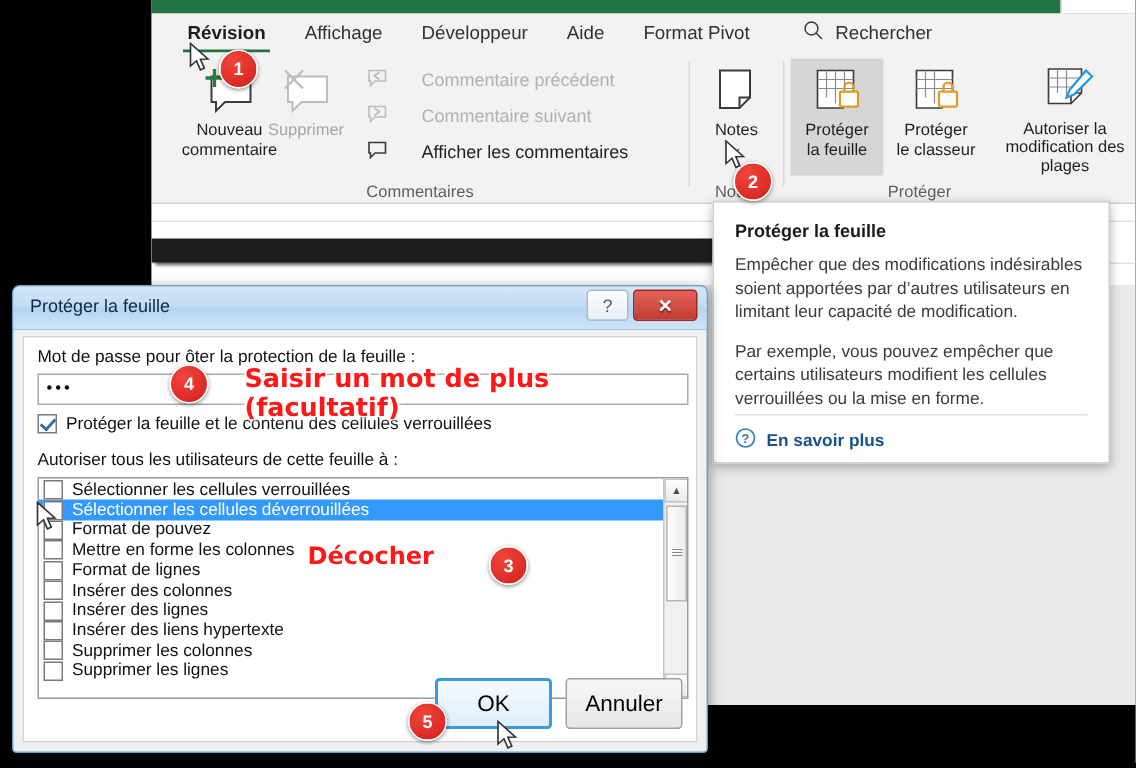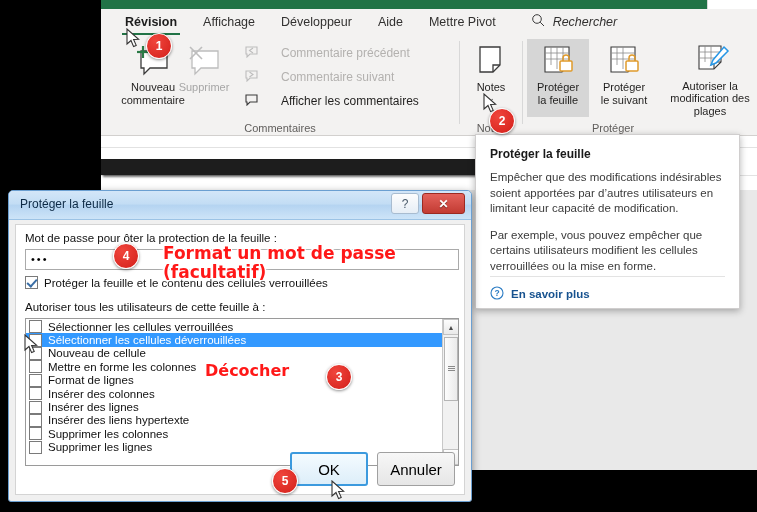--- a/index.html
+++ b/index.html
@@ -41,21 +41,21 @@
     padding:0 13px; height:26px; line-height:26px;
     white-space:nowrap; position:relative;
   }
   .rtab.active{ font-weight:bold; color:#1d1d1d; }
   .rtab.active::after{
     content:""; position:absolute; left:10px; right:10px; bottom:0;
     height:2px; background:#217346;
   }
   #search-area{ display:flex; align-items:center; margin-left:22px; gap:8px; }
   #search-area .mag{ display:block; }
-  #search-area .lbl{ font-size:12.5px; color:#323130;font-style:italic; }
+  #search-area .lbl{ font-size:12.5px; color:#323130; }
 
   
   #ribbon-body{
     position:absolute; left:0; top:35px; width:656px; height:101px;
     background:#f3f2f1;
     border-bottom:1px solid #d2d0ce;
   }
   .rgroup{ position:absolute; top:0; height:101px; }
   .rgroup .gname{
     position:absolute; bottom:2px; width:100%; text-align:center;
@@ -250,21 +250,21 @@
 
   <div id="title-strip">
     <div class="winbox"></div>
   </div>
 
   <div id="ribbon-tabs">
     <div class="rtab active">Révision</div>
     <div class="rtab">Affichage</div>
     <div class="rtab">Développeur</div>
     <div class="rtab">Aide</div>
-    <div class="rtab">Mettre Pivot</div>
+    <div class="rtab">Format Pivot</div>
     <div id="search-area">
       <span class="mag">
         <svg width="14" height="14" viewBox="0 0 14 14">
           <circle cx="6" cy="6" r="4.3" fill="none" stroke="#3a3a3a" stroke-width="1"></circle>
           <line x1="9.2" y1="9.2" x2="13" y2="13" stroke="#3a3a3a" stroke-width="1"></line>
         </svg>
       </span>
       <span class="lbl">Rechercher</span>
     </div>
   </div>
@@ -371,21 +371,21 @@
           <svg width="40" height="38" viewBox="0 0 40 38">
             <path d="M7 6 H31 V24 L24 31 H7 Z" fill="#fff" stroke="#3b3b3b" stroke-width="1.1"></path>
             <path d="M7 12 H31 M7 18 H31 M13 6 V24 M19 6 V28" stroke="#8a8a8a" stroke-width=".8"></path>
             <path d="M31 24 L24 24 L24 31" fill="none" stroke="#3b3b3b" stroke-width="1.1"></path>
             <rect x="22" y="20" width="12" height="10" rx="1" fill="#fff" stroke="#e09a2b" stroke-width="1.5"></rect>
             <path d="M25 20 v-3 a3 3 0 0 1 6 0 v3" fill="none" stroke="#e09a2b" stroke-width="1.5"></path>
           </svg>
         </span>
         <span class="cap" style="width:66px;">
           <span>Protéger</span><br>
-          <span>le suivant</span>
+          <span>le classeur</span>
         </span>
       </div>
 
       <div class="bigbtn" style="left:139px; width:96px;">
         <span class="ico">
           <svg width="44" height="38" viewBox="0 0 44 38">
             <path d="M11 6 H33 V22 L26 29 H11 Z" fill="#fff" stroke="#3b3b3b" stroke-width="1.1"></path>
             <path d="M11 12 H33 M11 18 H33 M17 6 V22 M23 6 V26" stroke="#8a8a8a" stroke-width=".8"></path>
             <path d="M33 22 L26 22 L26 29" fill="none" stroke="#3b3b3b" stroke-width="1.1"></path>
             <path d="M36 7 L40 11 L28 23 L23 25 L25 20 Z" fill="#fff" stroke="#2596e6" stroke-width="1.5"></path>
@@ -456,21 +456,21 @@
         <div class="litem">
             <span class="wcheck"></span>
             <span>Sélectionner les cellules verrouillées</span>
           </div>
         <div class="litem sel">
             <span class="wcheck"></span>
             <span>Sélectionner les cellules déverrouillées</span>
           </div>
         <div class="litem">
             <span class="wcheck"></span>
-            <span>Nouveau de cellule</span>
+            <span>Format de pouvez</span>
           </div>
         <div class="litem">
             <span class="wcheck"></span>
             <span>Mettre en forme les colonnes</span>
           </div>
         <div class="litem">
             <span class="wcheck"></span>
             <span>Format de lignes</span>
           </div>
         <div class="litem">
@@ -509,21 +509,21 @@
   </div>
 </div>
 
 <div class="badge" style="left:146px; top:33px;">1</div>
 <div class="badge" style="left:489px; top:108px;">2</div>
 <div class="badge" style="left:326px; top:364px;">3</div>
 <div class="badge" style="left:113px; top:243px;">4</div>
 <div class="badge" style="left:272px; top:468px;">5</div>
 
 <div class="annot" id="annot-pwd">
-  <div>Format un mot de passe</div>
+  <div>Saisir un mot de plus</div>
   <div>(facultatif)</div>
 </div>
 
 <div class="annot" id="annot-uncheck">
   <div>Décocher</div>
 </div>
 
 <div class="cursor" style="left:126px; top:28px;">
   <svg width="16" height="22" viewBox="0 0 16 22">
     <path d="M1 1 L1 16 L5 12.5 L7.6 18.6 L10.2 17.4 L7.6 11.5 L12.6 11.3 Z" fill="#fff" stroke="#333" stroke-width="1.1"></path>

